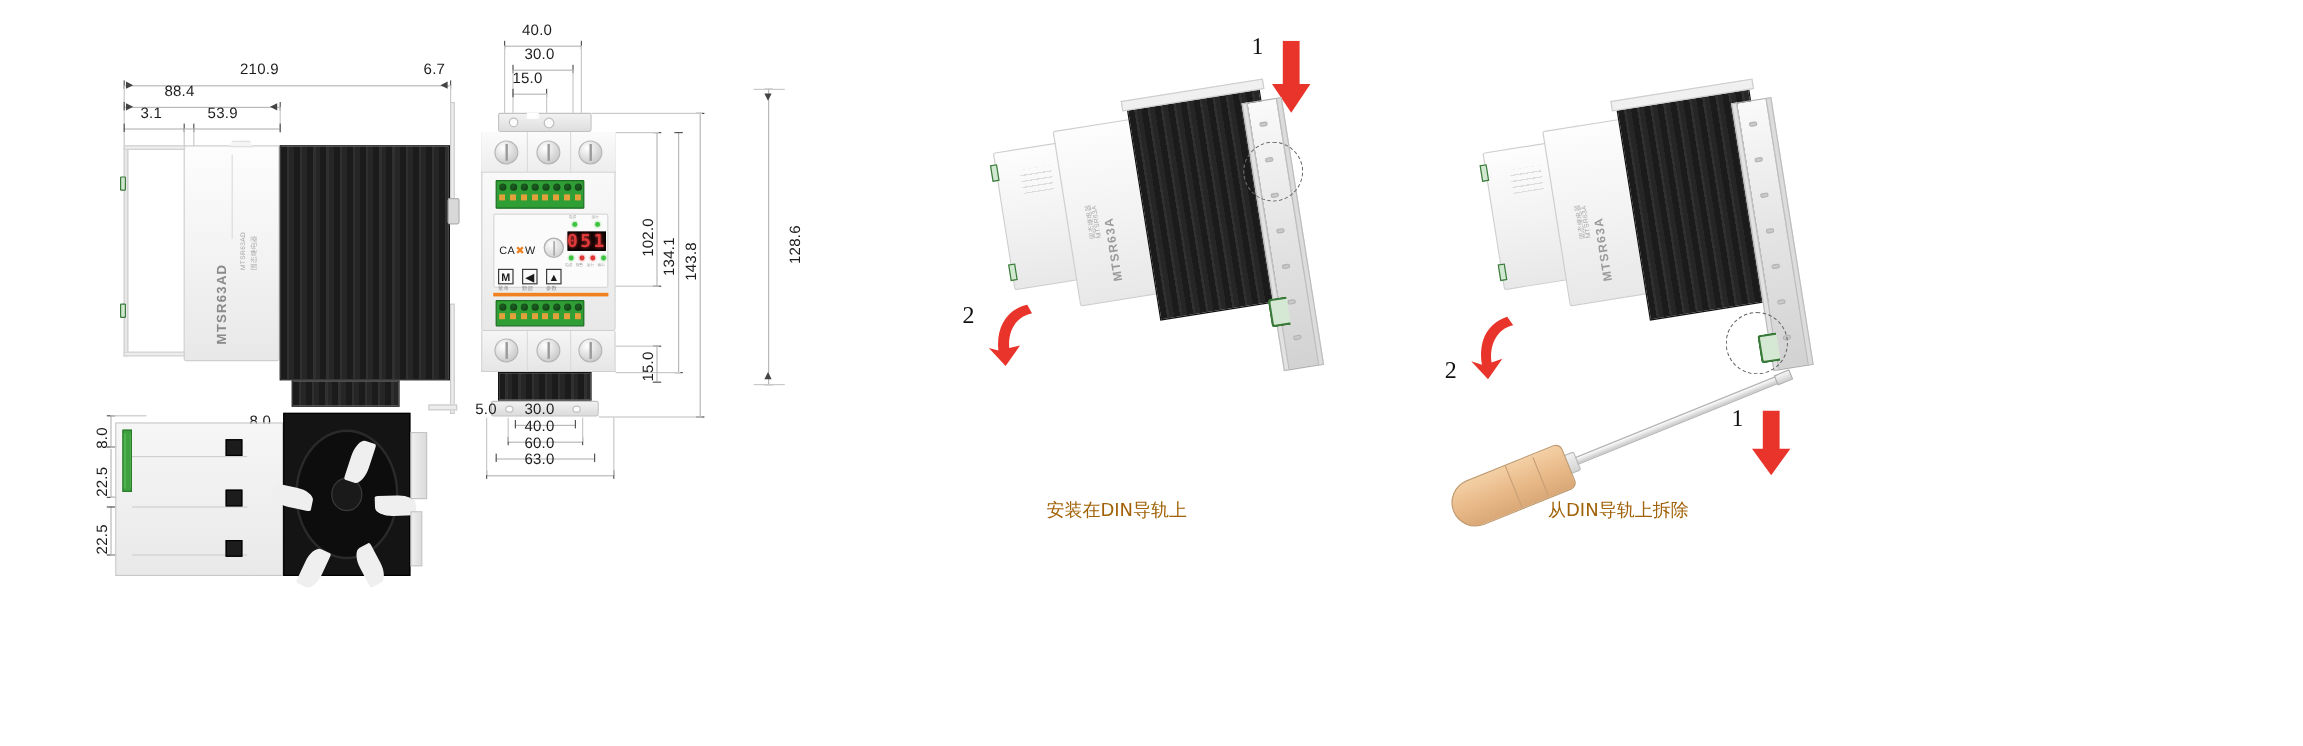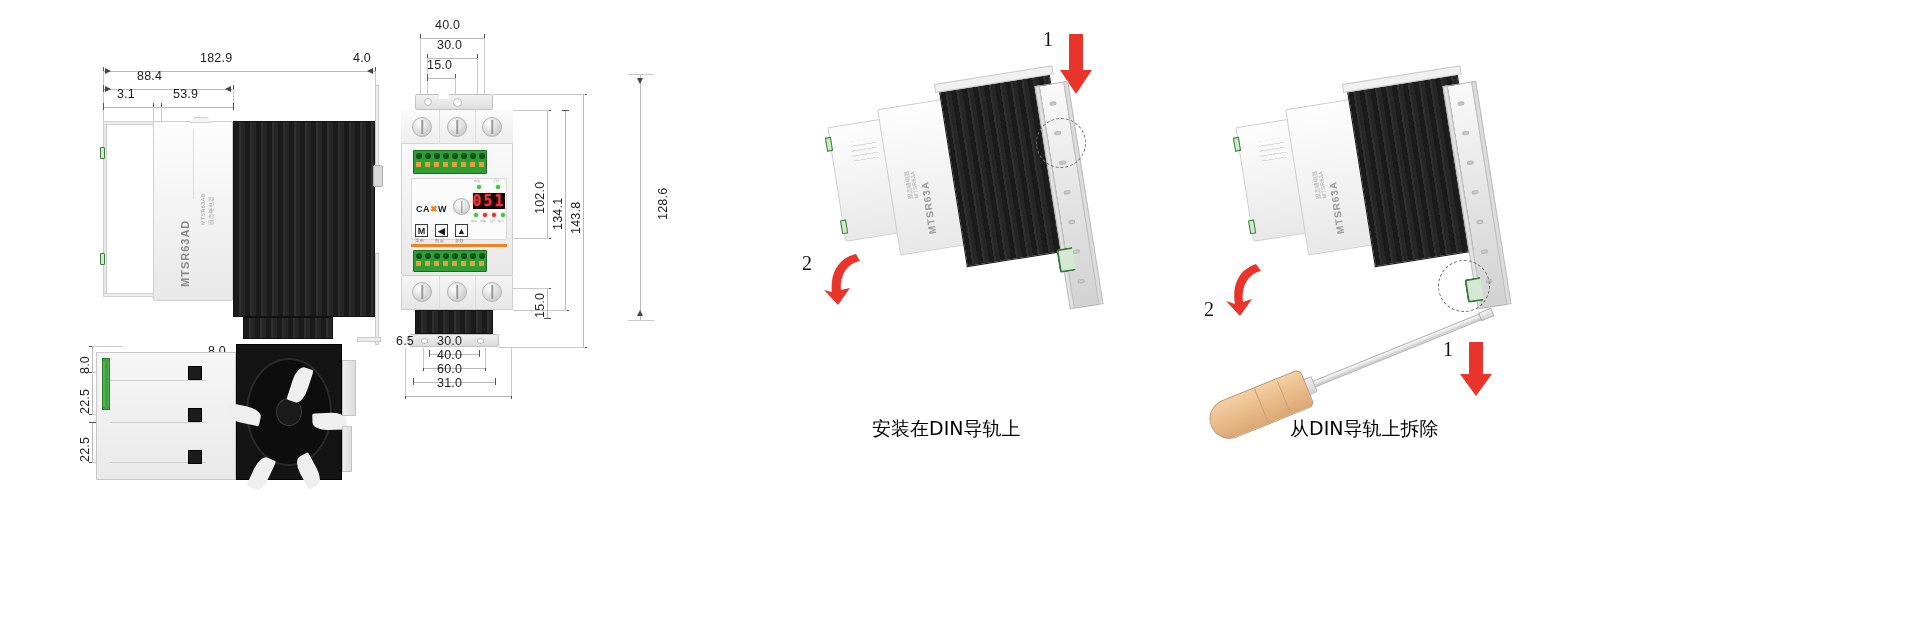--- a/index.html
+++ b/index.html
@@ -108,21 +108,21 @@
   .ledcap { position:absolute; font-size:3px; color:#9a9a9a; white-space:nowrap; }
 
   .btn {
     position:absolute; background:#fafafa; border:1px solid #3a3a3a;
     display:flex; align-items:center; justify-content:center;
     font-size:9px; color:#1a1a1a; font-weight:bold;
   }
   .btncap { position:absolute; font-size:4.5px; color:#8f8f8f; white-space:nowrap; }
 
   .brand {
-    position:absolute; font-size:9px; font-weight:bold; color:#1a1a1a;
+    position:absolute; font-size:9px; font-weight:normal; color:#1a1a1a;
     letter-spacing:0.5px;
   }
   .brand span { color:#f08020; }
 
   .knob {
     position:absolute; border-radius:50%;
     background:radial-gradient(circle at 35% 30%, #fcfcfc, #dcdcdc 60%, #c2c2c2);
     border:1px solid #aeaeae;
   }
   .knob:after{
@@ -165,42 +165,42 @@
     background:#c9c9c9; border:1px solid #b4b4b4;
   }
 
   
   .redarrow { position:absolute; }
   .stepnum {
     position:absolute; font-size:20px; color:#111;
     font-family:"Liberation Serif", serif;
   }
   .caption {
-    position:absolute; font-size:19px; color:#000000;
+    position:absolute; font-size:15px; color:#a16207;
     font-family:"DejaVu Sans", sans-serif; white-space:nowrap;text-align:center;
   }
   .dashcircle {
     position:absolute; border:1.4px dashed #6a6a6a; border-radius:50%;
   }
 
   .clipfoot {
     position:absolute; border:1.5px solid #3a7a3a; background:#cfe8cf;
   }
   .sideclip {
     position:absolute; background:#d8d8d8; border:1px solid #b0b0b0; border-radius:2px;
   }
 </style>
 </head>
 <body>
 
 <div class="stage">
 
   <div class="abs" style="left:95px; top:25px; width:300px; height:300px;">
 
-    <div class="dimtext" style="left:105px; top:26px;">182.9</div>
+    <div class="dimtext" style="left:105px; top:26px;">210.9</div>
     <div class="hline" style="left:8px; top:46px; width:272px;"></div>
     <div class="tick" style="left:8px; top:42px;"></div>
     <div class="tick" style="left:280px; top:42px;"></div>
     <div class="arrowR" style="left:10px; top:43px;"></div>
     <div class="arrowL" style="left:272px; top:43px;"></div>
     <div class="ext" style="left:8px; top:46px; height:50px;"></div>
     <div class="ext" style="left:280px; top:46px; height:38px;"></div>
 
     <div class="dimtext" style="left:42px; top:44px;">88.4</div>
     <div class="hline" style="left:8px; top:64px; width:130px;"></div>
@@ -213,21 +213,21 @@
     <div class="dimtext" style="left:22px; top:62px;">3.1</div>
     <div class="dimtext" style="left:78px; top:62px;">53.9</div>
     <div class="hline" style="left:8px; top:82px; width:130px;"></div>
     <div class="tick" style="left:8px; top:78px;"></div>
     <div class="tick" style="left:58px; top:78px;"></div>
     <div class="tick" style="left:66px; top:78px;"></div>
     <div class="tick" style="left:138px; top:78px;"></div>
     <div class="ext" style="left:58px; top:82px; height:14px;"></div>
     <div class="ext" style="left:66px; top:82px; height:130px;"></div>
 
-    <div class="dimtext" style="left:258px; top:26px;">4.0</div>
+    <div class="dimtext" style="left:258px; top:26px;">6.7</div>
 
     <div class="abs" style="left:8px; top:96px; width:4px; height:176px; background:#e8e8e8; border:1px solid #cfcfcf;"></div>
     <div class="abs" style="left:8px; top:96px; width:52px; height:4px; background:#ededed; border:1px solid #d2d2d2;"></div>
     <div class="abs" style="left:8px; top:268px; width:52px; height:4px; background:#ededed; border:1px solid #d2d2d2;"></div>
 
     <div class="whitebody" style="left:58px; top:96px; width:80px; height:180px; border-radius:2px 2px 2px 2px;"></div>
 
     <div class="abs" style="left:92px; top:92px; width:28px; height:6px;
                 background:#f5f5f5; border:1px solid #d0d0d0;
                 clip-path:polygon(12% 100%, 25% 0%, 75% 0%, 88% 100%);"></div>
@@ -447,37 +447,37 @@
     <div class="tickh" style="left:185px; top:329px;"></div>
     <div class="exth" style="left:98px; top:76px; width:92px;"></div>
     <div class="exth" style="left:104px; top:329px; width:86px;"></div>
 
     <div class="dimtext vert" style="left:138px; top:300px;">15.0</div>
     <div class="vline" style="left:152px; top:270px; height:30px;"></div>
     <div class="tickh" style="left:149px; top:270px;"></div>
     <div class="tickh" style="left:149px; top:300px;"></div>
     <div class="exth" style="left:118px; top:270px; width:36px;"></div>
 
-    <div class="dimtext" style="left:1px; top:316px;">6.5</div>
+    <div class="dimtext" style="left:1px; top:316px;">5.0</div>
     <div class="dimtext" style="left:42px; top:316px;">30.0</div>
     <div class="hline" style="left:34px; top:336px; width:50px;"></div>
     <div class="tick" style="left:34px; top:332px;"></div>
     <div class="tick" style="left:84px; top:332px;"></div>
 
     <div class="dimtext" style="left:42px; top:330px;">40.0</div>
     <div class="hline" style="left:28px; top:350px; width:62px;"></div>
     <div class="tick" style="left:28px; top:346px;"></div>
     <div class="tick" style="left:90px; top:346px;"></div>
 
     <div class="dimtext" style="left:42px; top:344px;">60.0</div>
     <div class="hline" style="left:18px; top:364px; width:82px;"></div>
     <div class="tick" style="left:18px; top:360px;"></div>
     <div class="tick" style="left:100px; top:360px;"></div>
 
-    <div class="dimtext" style="left:42px; top:358px;">31.0</div>
+    <div class="dimtext" style="left:42px; top:358px;">63.0</div>
     <div class="hline" style="left:10px; top:378px; width:106px;"></div>
     <div class="tick" style="left:10px; top:374px;"></div>
     <div class="tick" style="left:116px; top:374px;"></div>
     <div class="ext" style="left:10px; top:330px; height:48px;"></div>
     <div class="ext" style="left:116px; top:330px; height:48px;"></div>
     <div class="ext" style="left:28px; top:330px; height:20px;"></div>
     <div class="ext" style="left:90px; top:330px; height:20px;"></div>
   </div>
 
   <div class="abs" style="left:620px; top:70px; width:60px; height:300px;">

